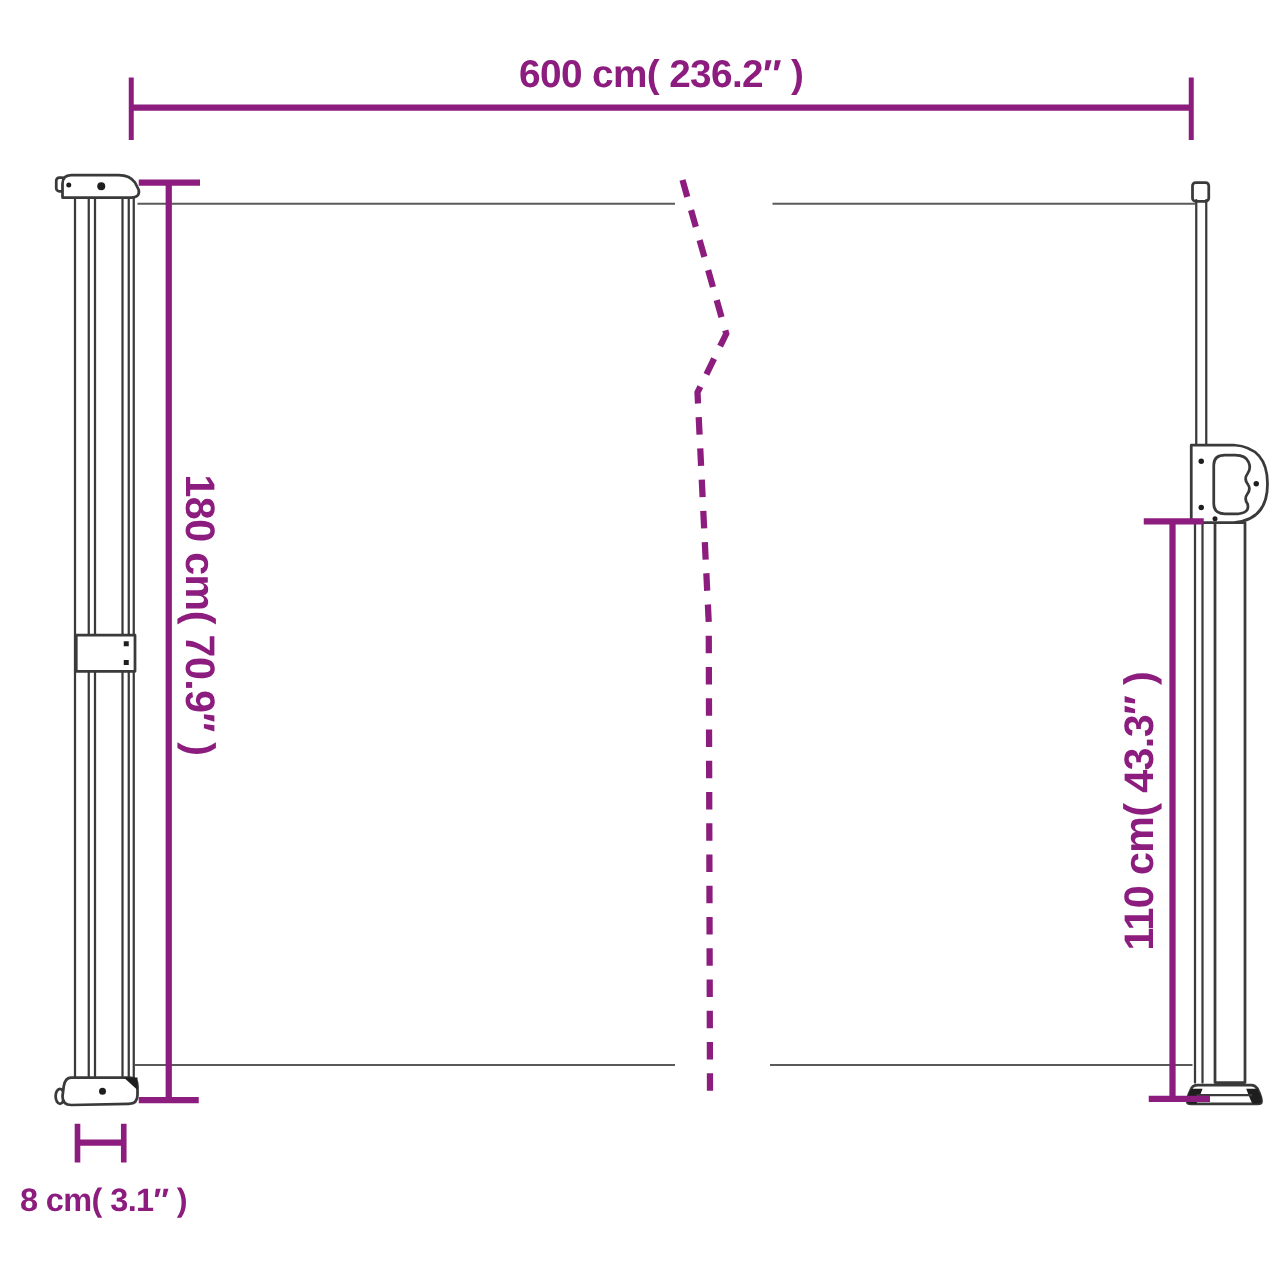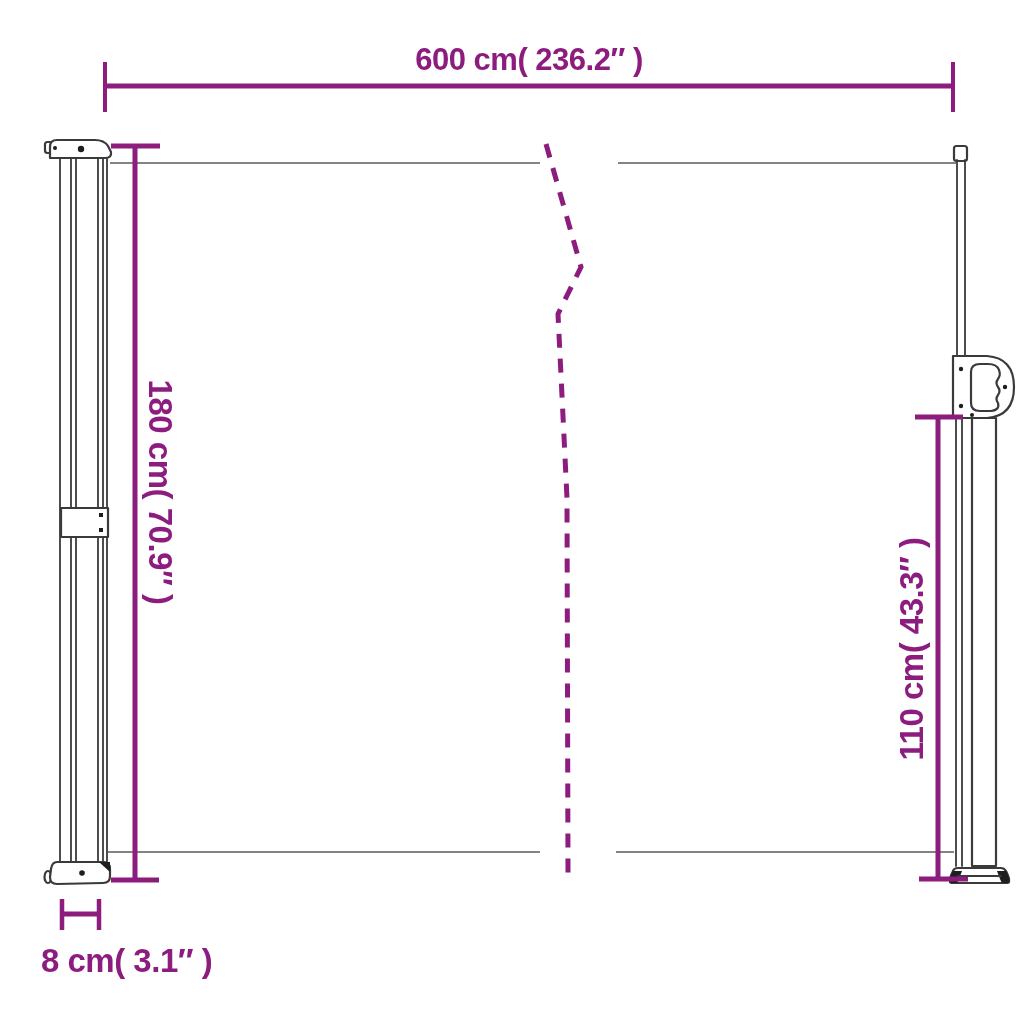--- a/index.html
+++ b/index.html
@@ -30,21 +30,21 @@
     position:absolute;
     color:var(--color-accent);
     font-weight:bold;
     white-space:nowrap;
     letter-spacing:-0.5px;
     line-height:1;
   }
   .dim-label.width{left:529px;top:59px;transform:translate(-50%,-50%);font-size:31px;}
   .dim-label.height-left{left:160px;top:492px;transform:translate(-50%,-50%) rotate(90deg);font-size:33px;}
   .dim-label.height-right{left:911px;top:649px;transform:translate(-50%,-50%) rotate(-90deg);font-size:33px;}
-  .dim-label.depth{left:16px;top:960px;transform:translateY(-50%);font-size:33px;margin-left:25px;}
+  .dim-label.depth{left:16px;top:960px;transform:translateY(-50%);font-size:26px;}
 </style>
 </head>
 <body>
 
 <div class="stage">
 
   <svg width="1024" height="1024" viewBox="0 0 1024 1024">
 
     <g>
       <line class="fab" x1="110" y1="163" x2="540" y2="163"></line>

